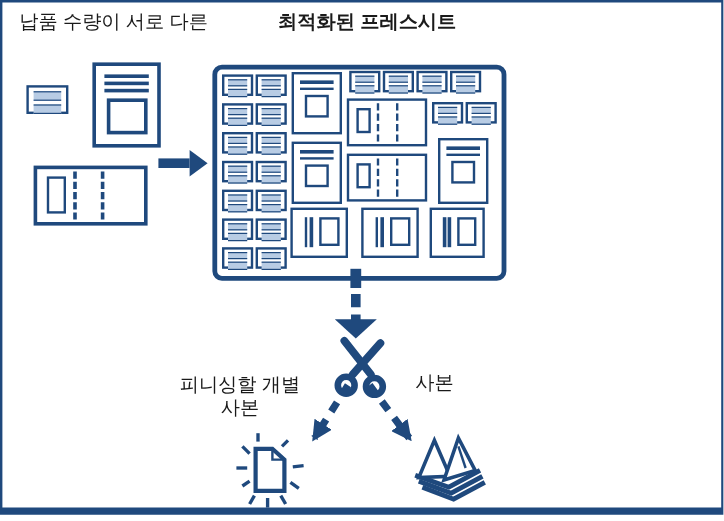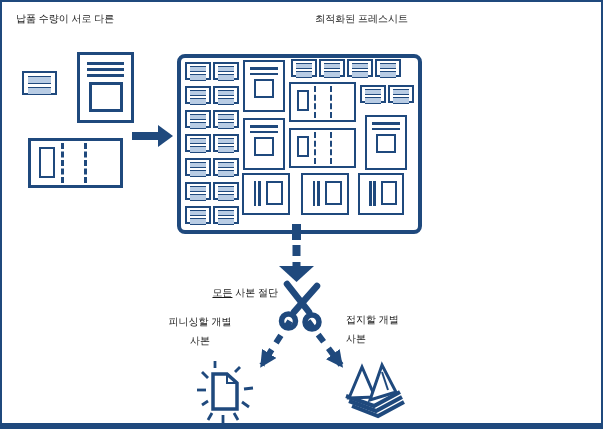--- a/index.html
+++ b/index.html
@@ -11,21 +11,21 @@
   }
   body { background: #fff; font-family: "Liberation Sans", sans-serif; }
   .stage {
     position: relative; width: 603px; height: 434px;
     background: var(--bg); overflow: hidden;
   }
   .frame {
     position: absolute; left: 0; top: 0; width: 603px; height: 429px;
     border: 2px solid var(--navy); border-bottom: 6px solid var(--navy);
   }
-  .txt { position: absolute; color: var(--text); font-size: 10px; line-height: 19px; white-space: nowrap; }
+  .txt { position: absolute; color: var(--text); font-size: 16px; line-height: 19px; white-space: nowrap; }
   .u { text-decoration: underline; }
 
   
   .bcard {
     position: absolute; border: 2px solid var(--navy); background: #fff;
   }
   .bcard::before, .bcard::after {
     content: ""; display: block; margin: 3px 4px 0; height: 6px;
     border-top: 1.6px solid var(--navy); border-bottom: 1.6px solid var(--navy);
     background: var(--stripe);
@@ -67,21 +67,21 @@
 </head>
 <body>
 
 <div class="stage">
   <div class="frame"></div>
 
   <div class="txt" style="left:16px; top:9px;">
     <div>납품 수량이 서로 다른</div>
   </div>
 
-  <div class="txt" style="left:156px; top:9px; width:252px; text-align:right;">
+  <div class="txt" style="left:180px; top:9px; width:252px; text-align:center;font-weight:bold;">
     <div>최적화된 프레스시트</div>
   </div>
 
   <div class="bcard" style="left:22px; top:71px; width:35px; height:24px;"></div>
   <div class="flyer-out" style="left:77px; top:52px; width:57px; height:71px;">
     <div class="line"></div>
     <div class="line"></div>
     <div class="line"></div>
     <div class="box"></div>
   </div>
@@ -165,37 +165,33 @@
         <div class="box"></div>
     </div>
   </div>
 
   <svg class="icon" style="left:277px; top:224px;" width="40" height="60" viewBox="0 0 40 60">
     <rect x="15" y="0" width="9" height="16" fill="currentColor"></rect>
     <line x1="19.5" y1="21" x2="19.5" y2="44" stroke="currentColor" stroke-width="8" stroke-dasharray="11 6"></line>
     <polygon points="2,42 37,42 19.5,58" fill="currentColor"></polygon>
   </svg>
 
-  <div class="txt" style="left:160px; top:283px; width:118px; text-align:right;">
-    <span class="u">모든</span><span> 사본 절단</span>
-  </div>
 
   <svg class="icon" style="left:276px; top:281px;" width="50" height="50" viewBox="0 0 50 50">
     <line x1="11" y1="3" x2="33" y2="31" stroke="currentColor" stroke-width="6.5" stroke-linecap="round"></line>
     <line x1="41" y1="5" x2="18" y2="31" stroke="currentColor" stroke-width="6.5" stroke-linecap="round"></line>
     <circle cx="12.5" cy="40" r="7" fill="none" stroke="currentColor" stroke-width="5.5"></circle>
     <circle cx="36" cy="41" r="7" fill="none" stroke="currentColor" stroke-width="5.5"></circle>
   </svg>
 
   <div class="txt" style="left:146px; top:312px; width:108px; text-align:center;">
     <div>피니싱할 개별</div>
     <div>사본</div>
   </div>
   <div class="txt" style="left:346px; top:310px;">
-    <div>접지할 개별</div>
     <div>사본</div>
   </div>
 
   <svg class="icon" style="left:240px; top:315px;" width="60" height="62" viewBox="0 0 60 62">
     <defs>
       <marker id="ahL" viewBox="0 0 10 10" refX="8" refY="5" markerWidth="17" markerHeight="17" markerUnits="userSpaceOnUse" orient="auto">
         <path d="M0,0 L10,5 L0,10 z" fill="#1F497D"></path>
       </marker>
     </defs>
     <line x1="50" y1="6" x2="22" y2="50" stroke="currentColor" stroke-width="6" stroke-dasharray="9 8" marker-end="url(#ahL)"></line>

